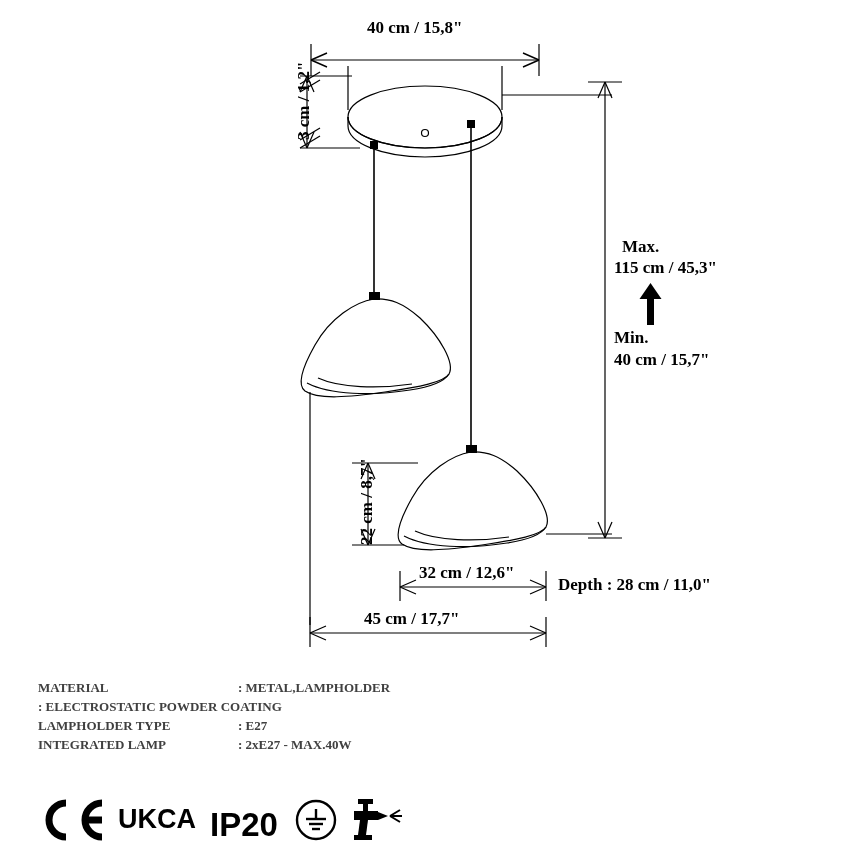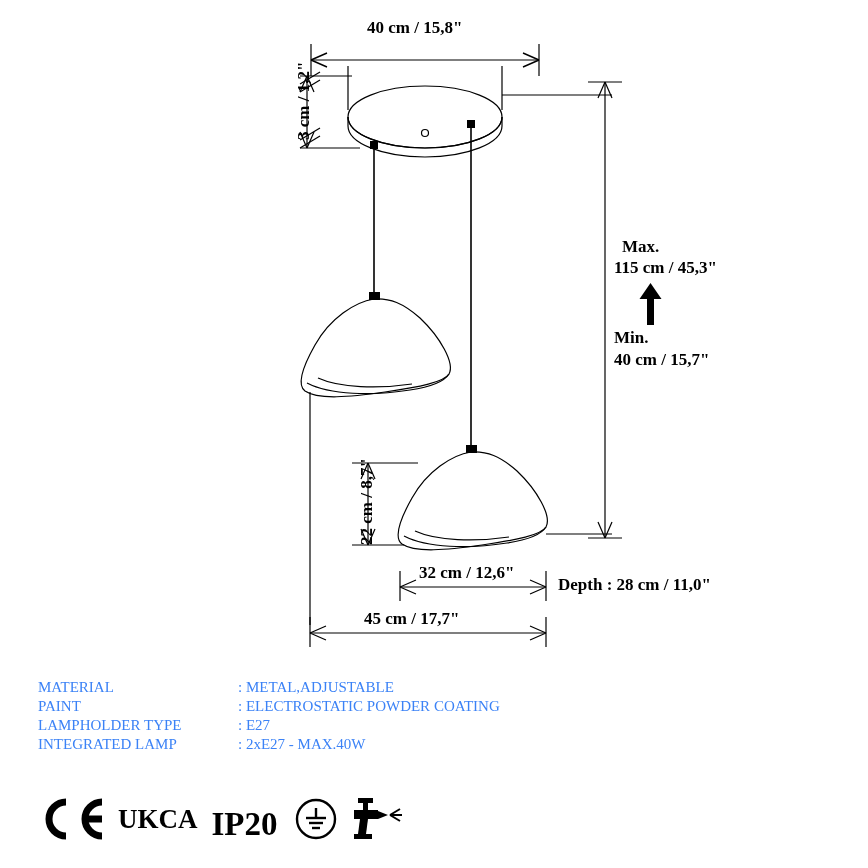--- a/index.html
+++ b/index.html
@@ -32,45 +32,45 @@
     color: #000;
     white-space: nowrap;
     transform-origin: 0 0;
     transform: rotate(-90deg);
   }
   .spec-table {
     position: absolute;
     left: 38px;
     top: 678px;
     font-family: "Liberation Serif", serif;
-    font-weight: normal;
-    font-size: 15px;
+    font-weight: bold;
+    font-size: 13px;
     line-height: 19px;
-    color: #3b82f6;
+    color: #404040;
   }
   .spec-row {
     display: flex;
   }
   .spec-key {
     width: 200px;
     white-space: nowrap;
   }
   .spec-val {
     white-space: nowrap;
   }
   .cert-row {
     position: absolute;
     left: 36px;
     top: 795px;
     display: flex;
     align-items: center;
     gap: 10px;
   }
   .cert-text {
-    font-family: Liberation Serif, serif;
+    font-family: Liberation Sans, sans-serif;
     font-weight: bold;
     font-size: 33px;
     letter-spacing: 0px;
     color: #000;
   }
   svg { display: block; }
 </style>
 </head>
 <body>
 
@@ -207,24 +207,23 @@
 
   <div class="dim-label" style="left:419px; top:563px;">32 cm / 12,6"</div>
 
   <div class="dim-label" style="left:558px; top:575px;">Depth : 28 cm / 11,0"</div>
 
   <div class="dim-label" style="left:364px; top:609px;">45 cm / 17,7"</div>
 
   <div class="spec-table">
     <div class="spec-row">
       <div class="spec-key">MATERIAL</div>
-      <div class="spec-val">: METAL,ADJUSTABLE</div>
-    </div>
-    <div class="spec-row">
-      <div class="spec-key">PAINT</div>
+      <div class="spec-val">: METAL,LAMPHOLDER</div>
+    </div>
+    <div class="spec-row">
       <div class="spec-val">: ELECTROSTATIC POWDER COATING</div>
     </div>
     <div class="spec-row">
       <div class="spec-key">LAMPHOLDER TYPE</div>
       <div class="spec-val">: E27</div>
     </div>
     <div class="spec-row">
       <div class="spec-key">INTEGRATED LAMP</div>
       <div class="spec-val">: 2xE27 - MAX.40W</div>
     </div>

